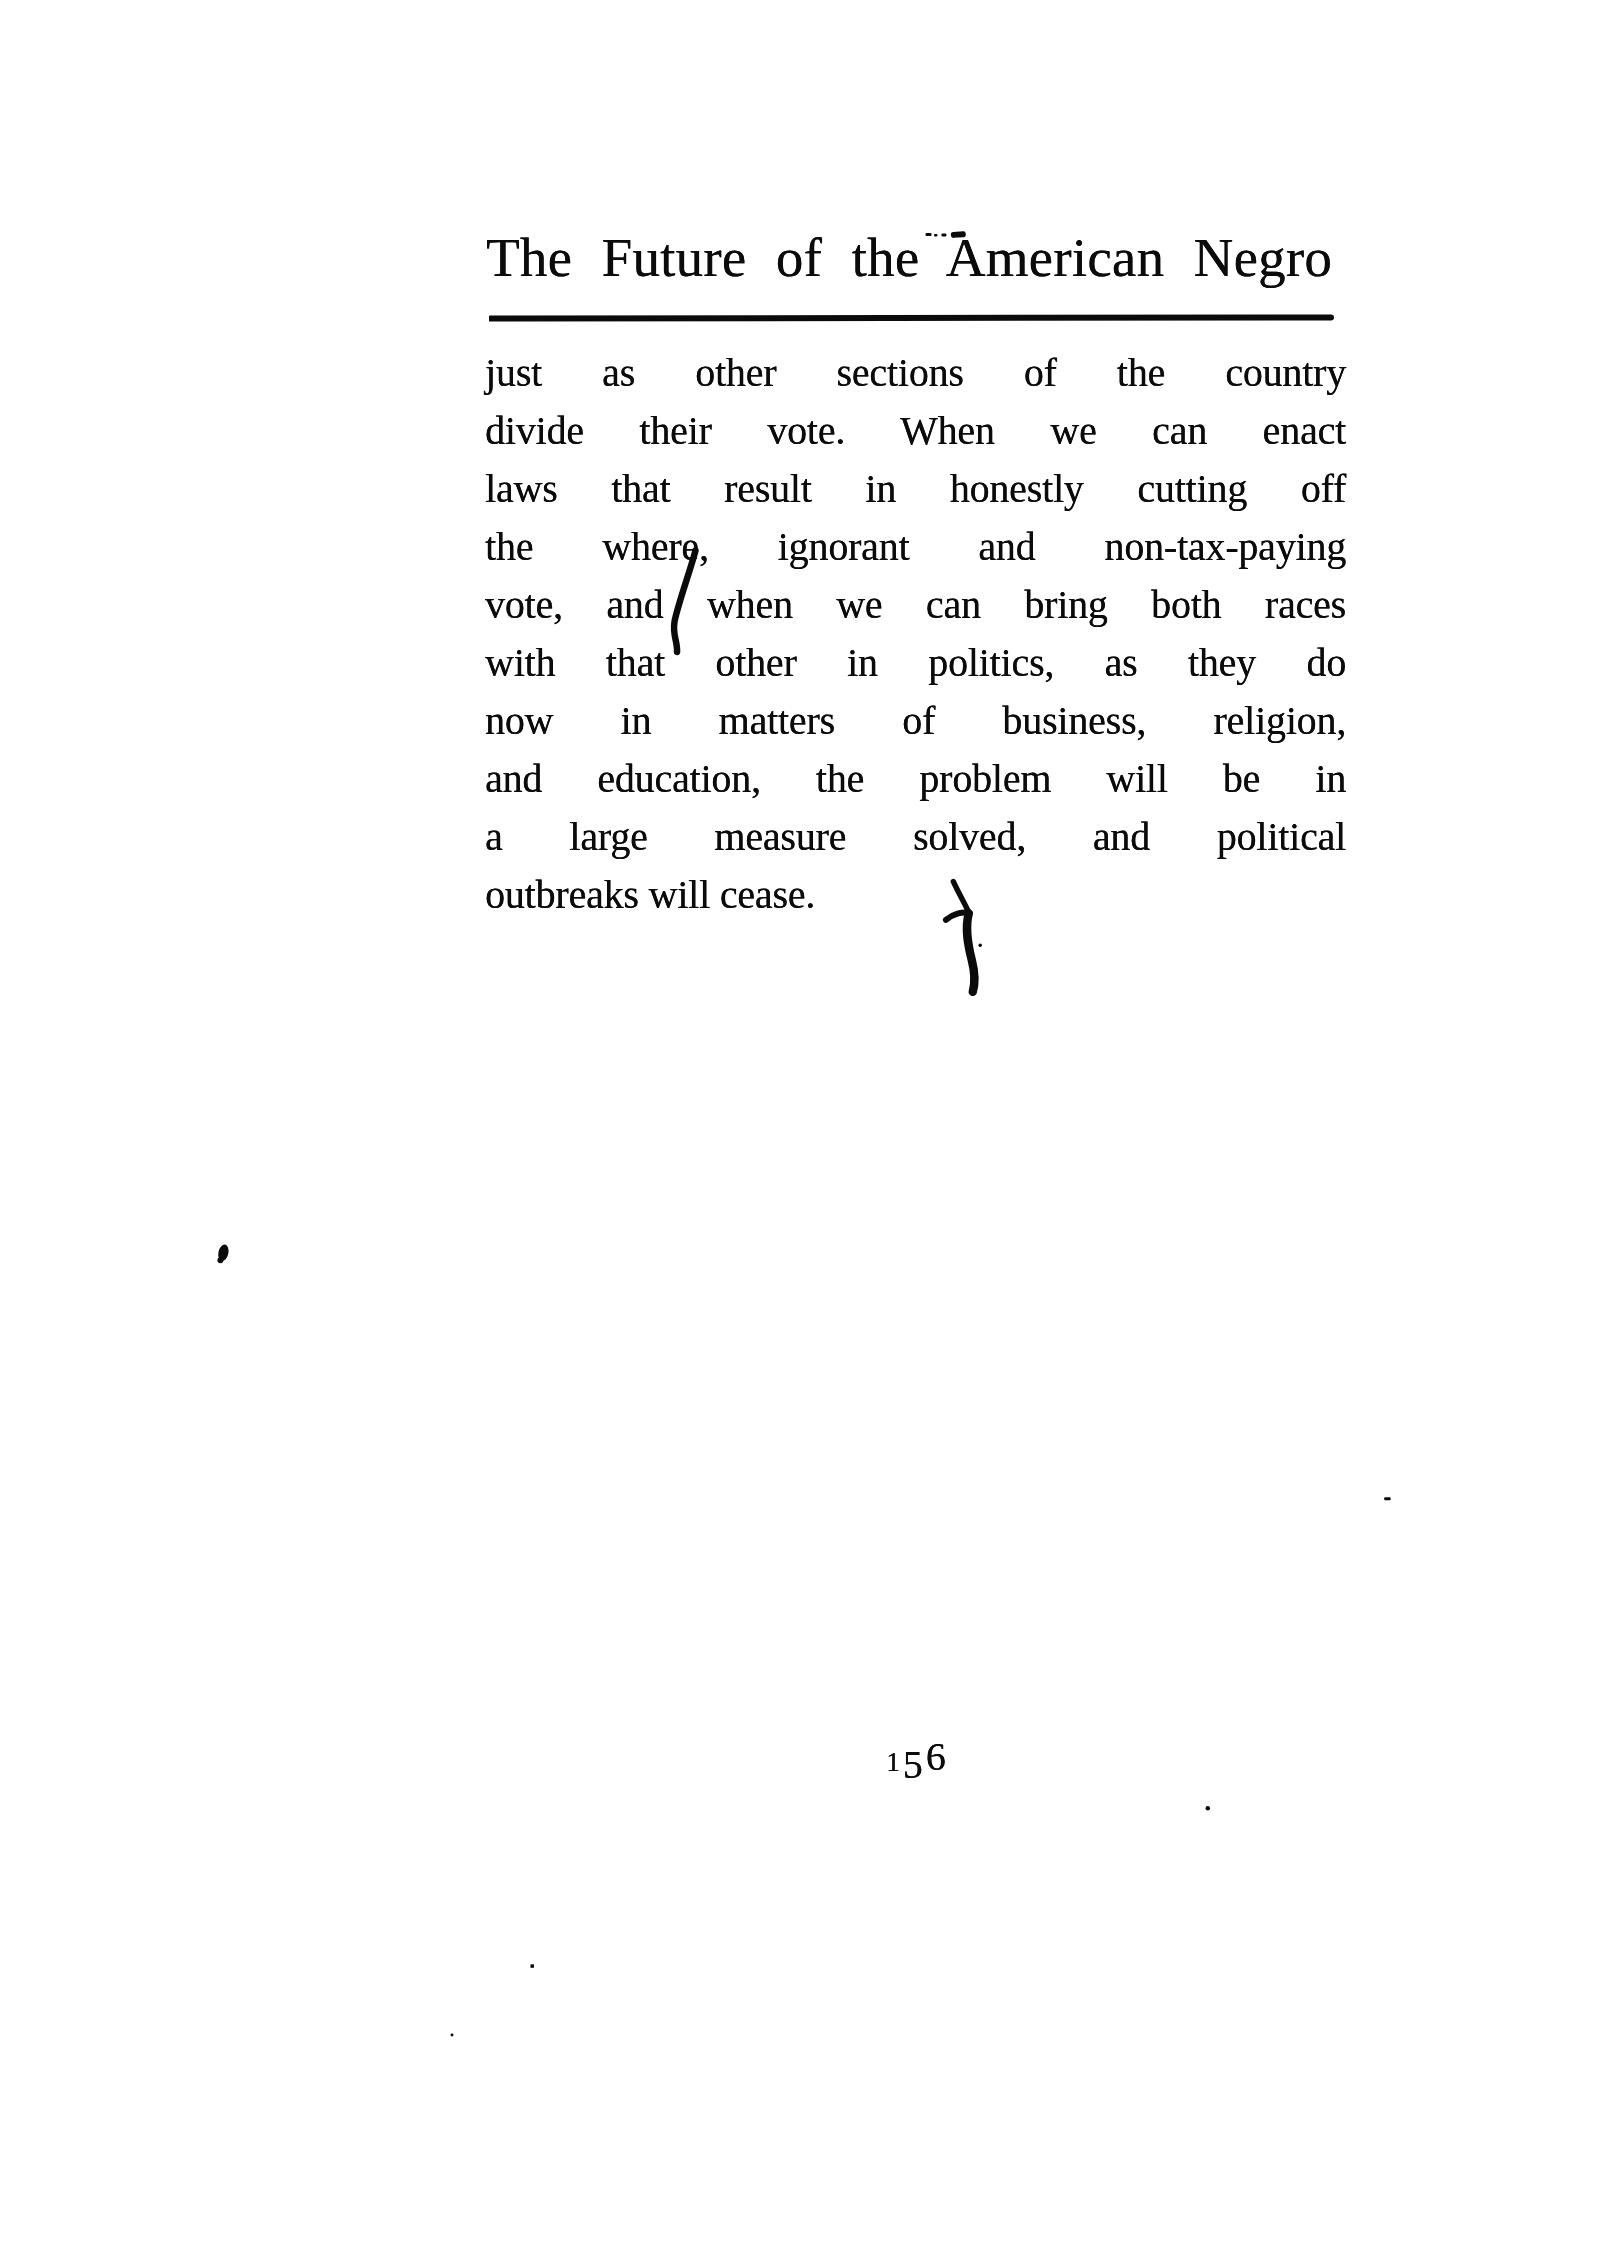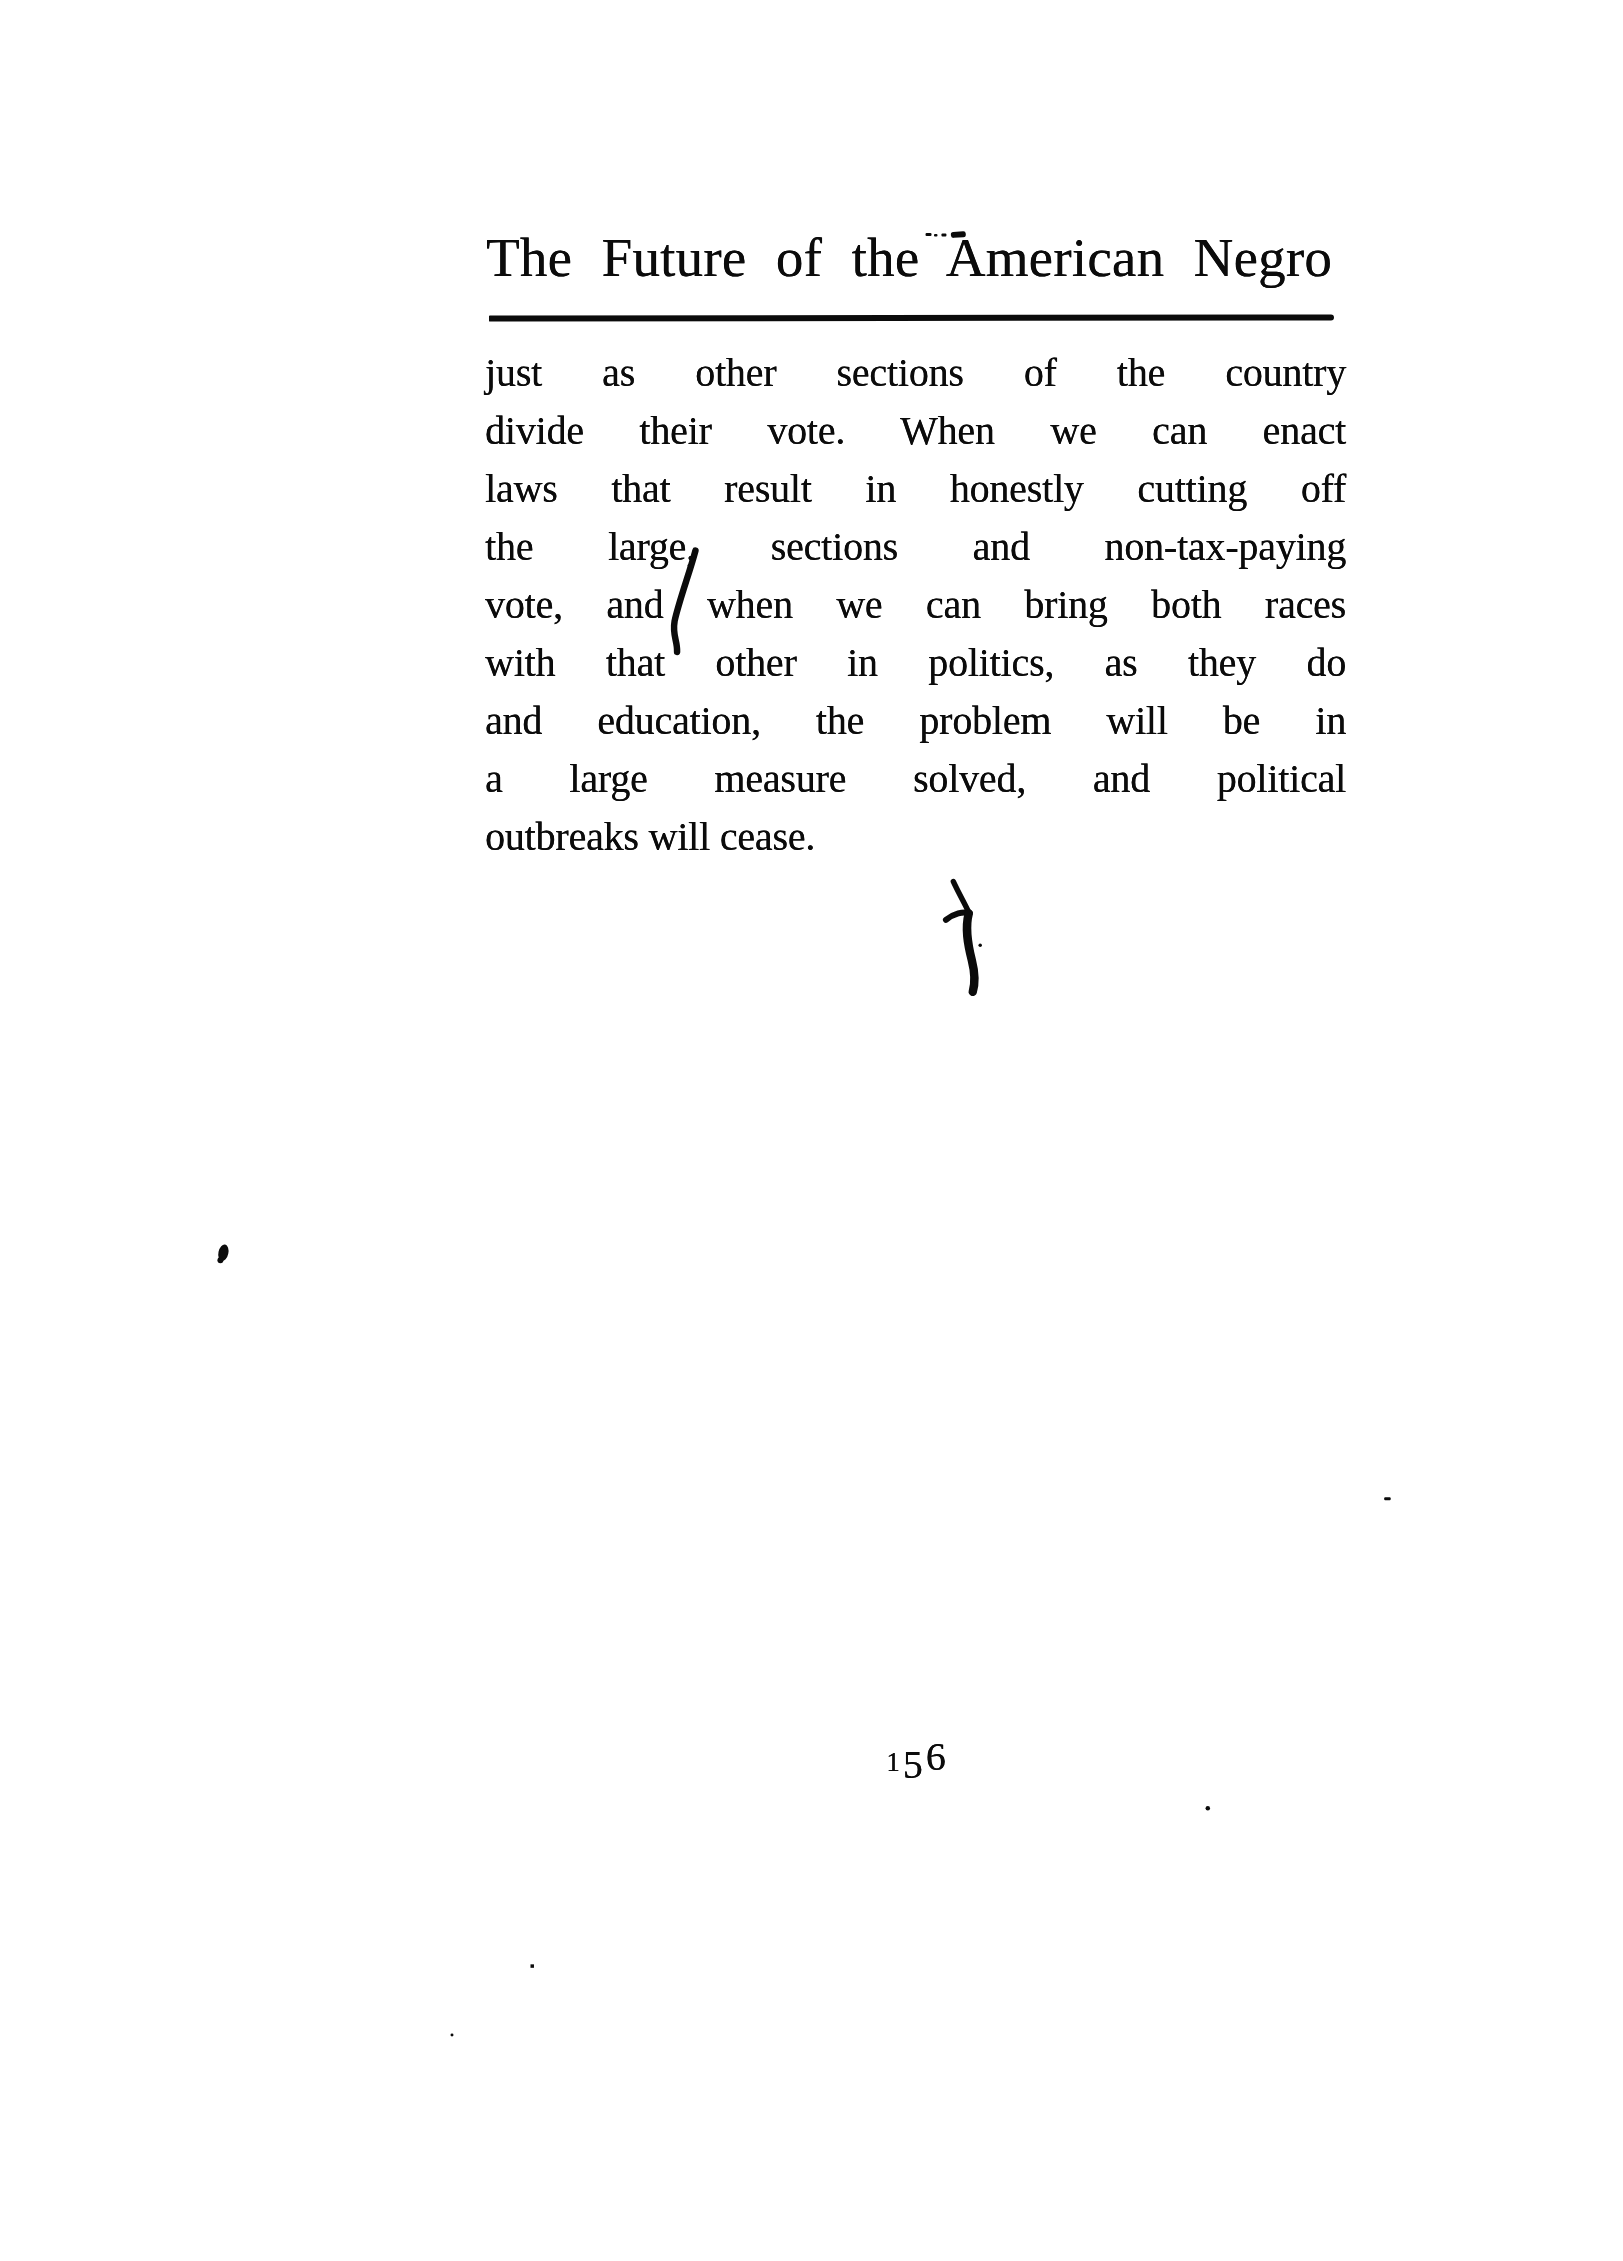--- a/index.html
+++ b/index.html
@@ -75,23 +75,24 @@
 <div class="page">
 
   <div class="title">The Future of the American Negro</div>
 
   <div class="rule"></div>
 
   <div class="body-block">
     <div class="bline">just as other sections of the country</div>
     <div class="bline">divide their vote. When we can enact</div>
     <div class="bline">laws that result in honestly cutting off</div>
-    <div class="bline">the large, sections and non-tax-paying</div>
+    <div class="bline">the where, ignorant and non-tax-paying</div>
     <div class="bline">vote, and when we can bring both races</div>
     <div class="bline">with that other in politics, as they do</div>
+    <div class="bline">now in matters of business, religion,</div>
     <div class="bline">and education, the problem will be in</div>
     <div class="bline">a large measure solved, and political</div>
     <div class="bline last">outbreaks will cease.</div>
   </div>
 
   <div class="page-num">
     <span class="d1">1</span><span class="d5">5</span><span class="d6">6</span>
   </div>
 
   <svg class="marks" viewBox="0 0 3267 4550" xmlns="http://www.w3.org/2000/svg">

